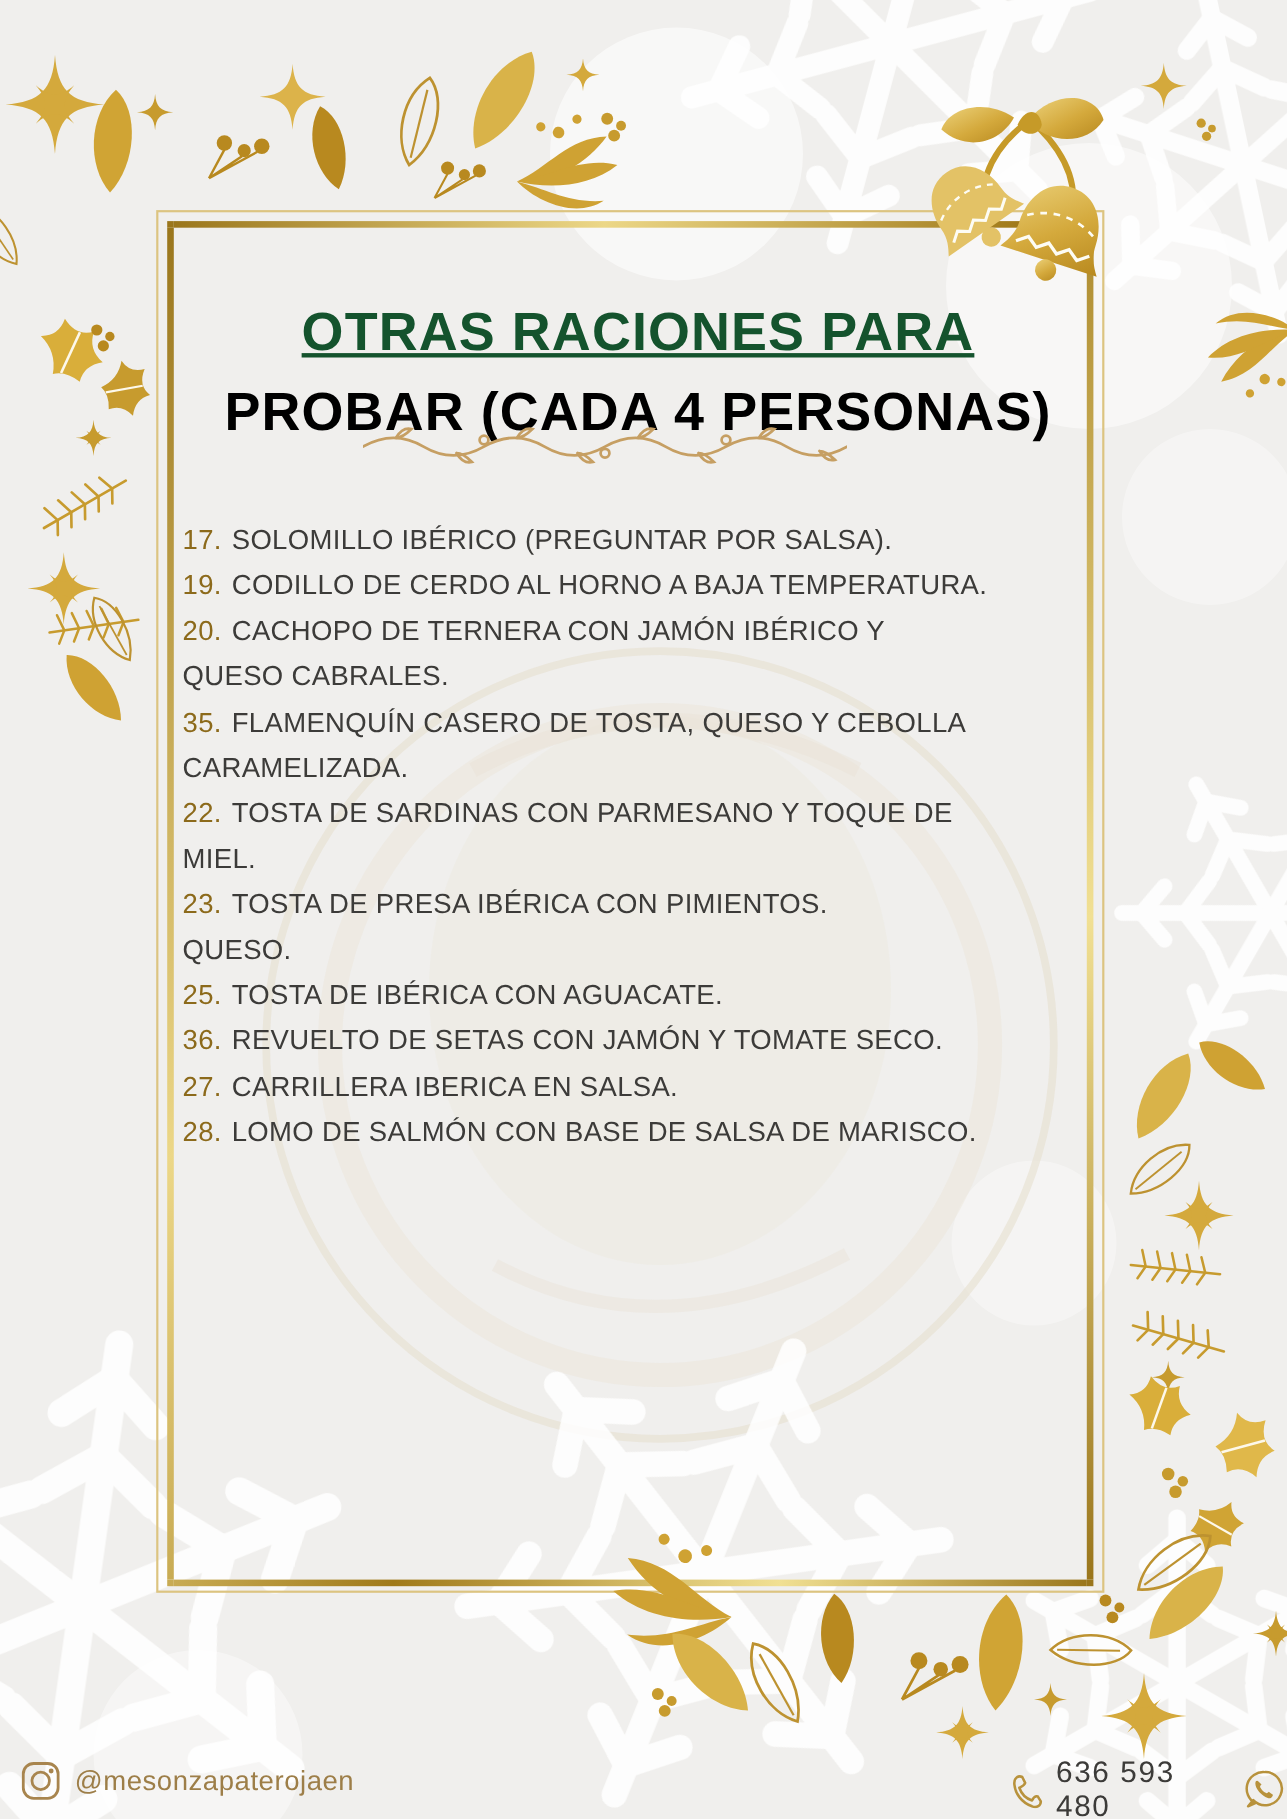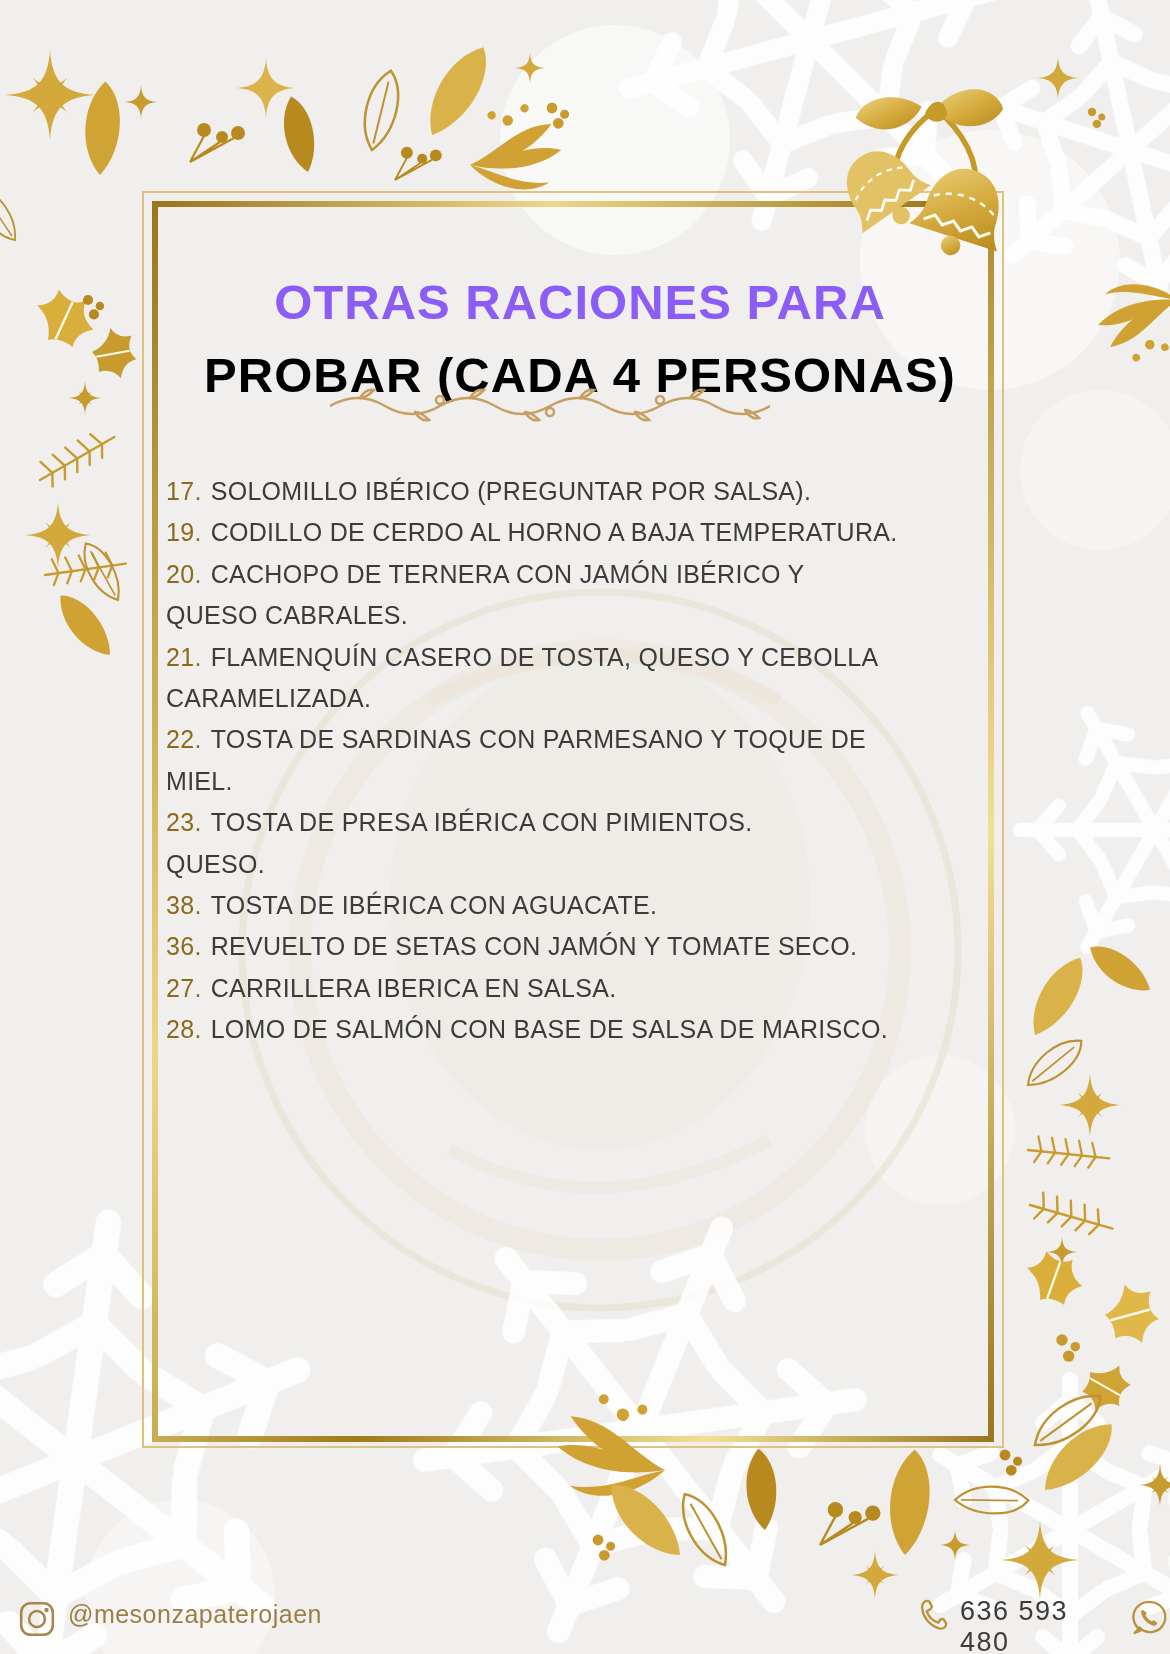--- a/index.html
+++ b/index.html
@@ -10,33 +10,33 @@
   
   .frame-thin{position:absolute;left:142px;top:191px;width:858px;height:1253px;
               border:2px solid #dcc480;}
   .frame-thick{position:absolute;left:152px;top:201px;width:830px;height:1229px;
                border:6px solid #b8891f;
                border-image:linear-gradient(115deg,#9a761c 0%,#ecd787 28%,#a07a1a 55%,#f1e093 80%,#9a761c 100%) 1;}
 
   
   .title{position:absolute;left:175px;top:233px;width:810px;text-align:center;
          font-weight:bold;font-size:49px;line-height:73px;letter-spacing:1px;}
-  .title .l1{display:block;color:#8b5cf6;}
+  .title .l1{display:block;color:#14532d;text-decoration:underline;}
   .title .l2{display:block;color:#000000;}
 
   .divider-wrap{position:absolute;left:330px;top:386px;width:440px;height:40px;}
 
   
   .menu{position:absolute;left:166px;top:471px;width:828px;}
   .menu-line{line-height:41.4px;white-space:nowrap;font-size:25px;
              letter-spacing:0.3px;color:#3c3b39;}
   .menu-line .num{font-weight:normal;color:#8c6a1b;margin-right:9px;}
 
   
-  .footer-item{position:absolute;display:flex;align-items:flex-start;}
+  .footer-item{position:absolute;display:flex;align-items:center;}
   .ig-group{left:18px;top:1600px;}
   .ig-handle{font-size:25px;color:#9d7e48;margin-left:12px;letter-spacing:0.5px;}
   .phone-group{left:916px;top:1596px;}
   .phone-number{font-size:27px;color:#3c3b39;margin:0 12px;letter-spacing:1.5px;}
 </style>
 </head>
 <body>
 
 <svg class="layer" viewBox="0 0 1170 1654" width="1170" height="1654">
   <defs>
@@ -258,21 +258,21 @@
 
   <div class="menu-item">
     <div class="menu-line first">
       <span class="num">20.</span><span class="txt">CACHOPO DE TERNERA CON JAMÓN IBÉRICO Y</span>
     </div>
   <div class="menu-line cont">QUESO CABRALES.</div>
     </div>
 
   <div class="menu-item">
     <div class="menu-line first">
-      <span class="num">21.</span><span class="txt">FLAMENQUÍN CASERO DE TOSTA, QUESO Y CEBOLLA</span>
+      <span class="num">35.</span><span class="txt">FLAMENQUÍN CASERO DE TOSTA, QUESO Y CEBOLLA</span>
     </div>
   <div class="menu-line cont">CARAMELIZADA.</div>
     </div>
 
   <div class="menu-item">
     <div class="menu-line first">
       <span class="num">22.</span><span class="txt">TOSTA DE SARDINAS CON PARMESANO Y TOQUE DE</span>
     </div>
   <div class="menu-line cont">MIEL.</div>
     </div>
@@ -282,21 +282,21 @@
       <span class="num">23.</span><span class="txt">TOSTA DE PRESA IBÉRICA CON PIMIENTOS.</span>
     </div>
   </div>
 
   <div class="menu-item">
   <div class="menu-line cont">QUESO.</div>
     </div>
 
   <div class="menu-item">
     <div class="menu-line first">
-      <span class="num">38.</span><span class="txt">TOSTA DE IBÉRICA CON AGUACATE.</span>
+      <span class="num">25.</span><span class="txt">TOSTA DE IBÉRICA CON AGUACATE.</span>
     </div>
   </div>
 
   <div class="menu-item">
     <div class="menu-line first">
       <span class="num">36.</span><span class="txt">REVUELTO DE SETAS CON JAMÓN Y TOMATE SECO.</span>
     </div>
   </div>
 
   <div class="menu-item">

